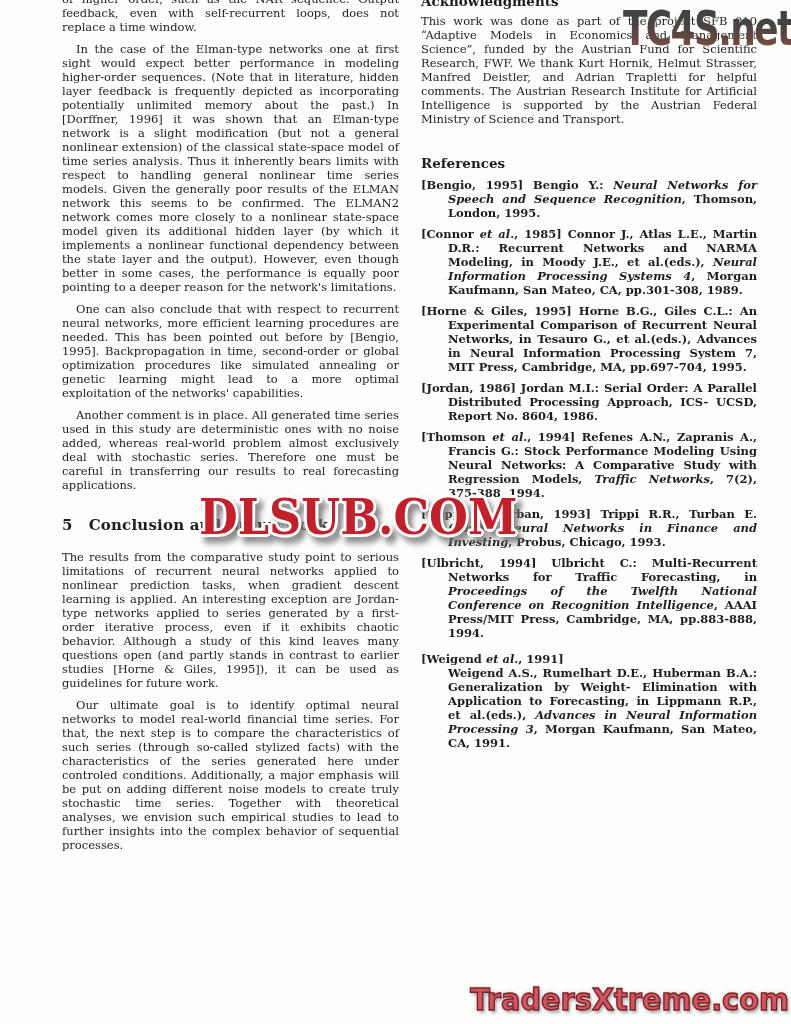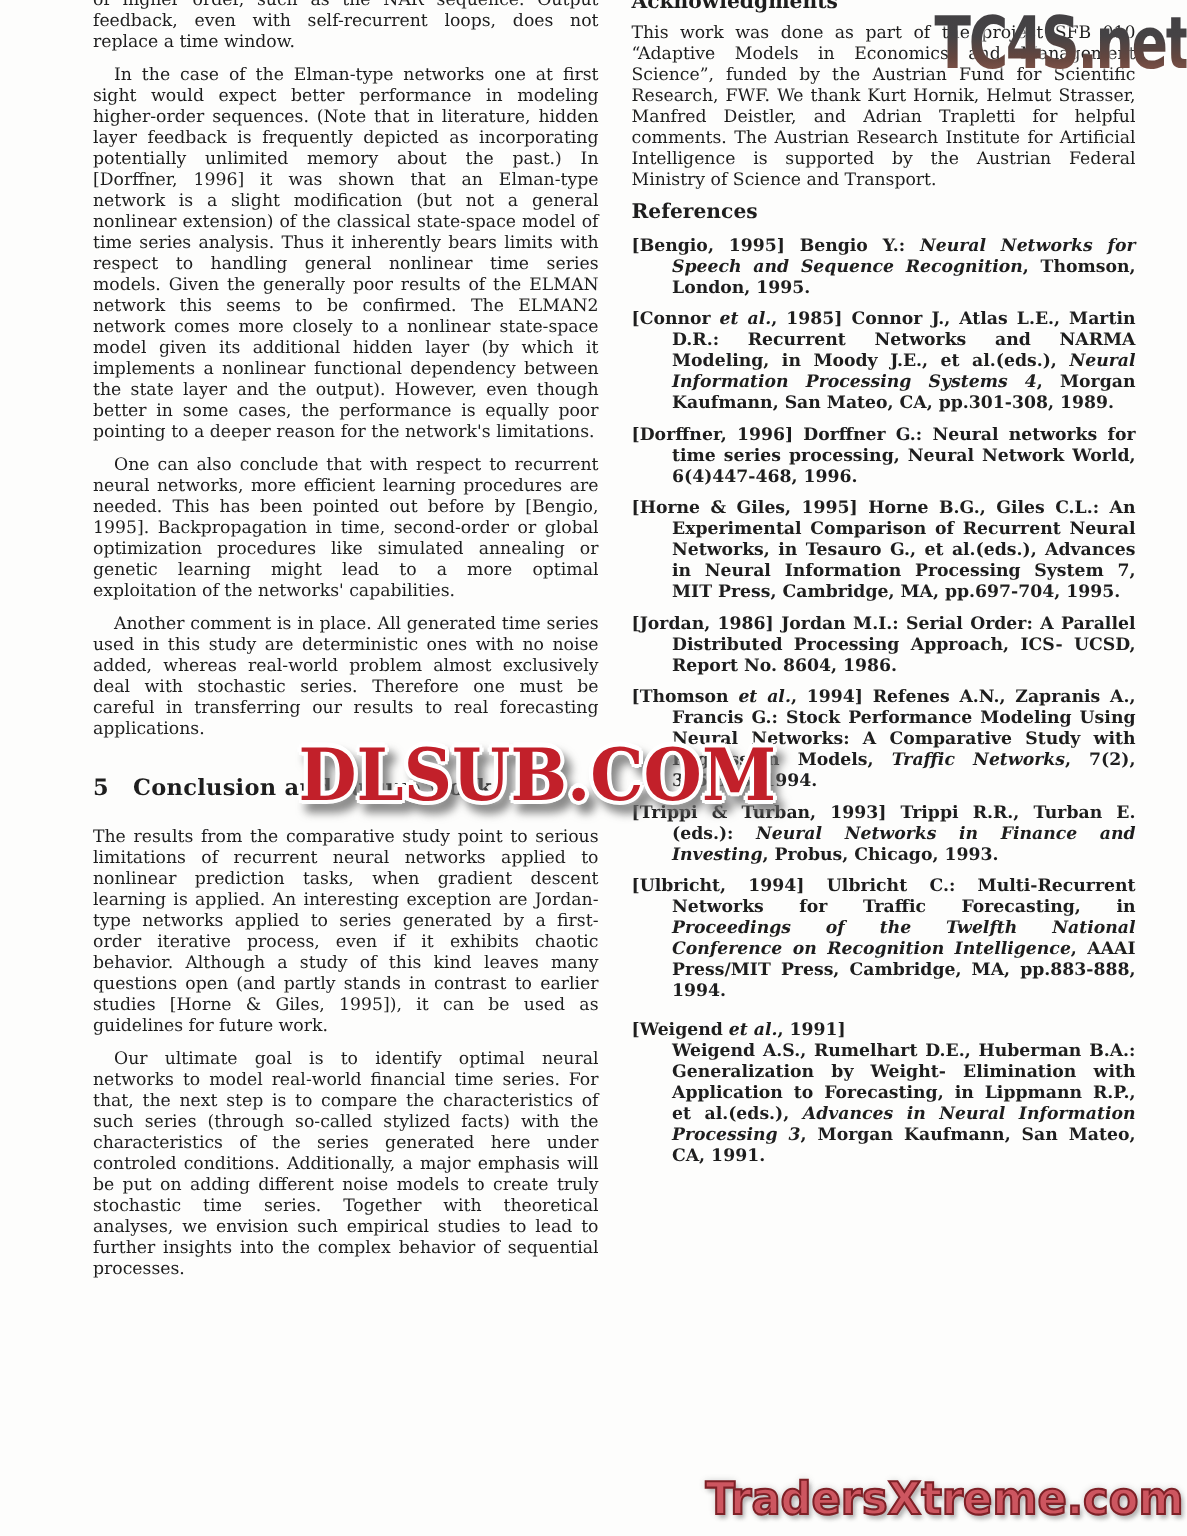--- a/index.html
+++ b/index.html
@@ -9,21 +9,21 @@
     font-family:"DejaVu Serif", serif;
   }
   .col{position:absolute;font-size:11.5px;line-height:14px;text-align:justify;}
   .col-left{left:62px;top:-8px;width:337px;}
   .col-right{left:421px;top:-6px;width:336px;}
   p.body-p{margin:0 0 8px 0;}
   p.body-p.indent{text-indent:14px;}
   h2.sec{font-size:15px;font-weight:bold;margin:26px 0 18px 0;letter-spacing:.2px;}
   h2.sec .sec-num{margin-right:16px;}
   h3.subsec{font-size:13.5px;font-weight:bold;margin:0 0 6px 0;}
-  h3.refs-head{margin:8px 0 8px 0;}
+  h3.refs-head{margin:30px 0 8px 0;}
   .ref{margin:0 0 7px 0;padding-left:27px;text-indent:-27px;font-weight:bold;}
   .ref.own-label{padding-left:0;text-indent:0;margin-top:12px;}
   .ref .ref-body{padding-left:27px;text-indent:0;}
 
   
   .wm{position:absolute;white-space:nowrap;user-select:none;}
   .wm-tc4s{
     top:0;right:-2px;
     font-family:"DejaVu Sans", sans-serif;font-weight:bold;
     font-size:46px;letter-spacing:-2px;
@@ -77,21 +77,20 @@
     </div>
 </div>
 
 <div class="col col-right">
   <h3 class="subsec">Acknowledgments</h3>
   <p class="body-p">This work was done as part of the project SFB 010 “Adaptive Models in Economics and Management Science”, funded by the Austrian Fund for Scientific Research, FWF. We thank Kurt Hornik, Helmut Strasser, Manfred Deistler, and Adrian Trapletti for helpful comments. The Austrian Research Institute for Artificial Intelligence is supported by the Austrian Federal Ministry of Science and Transport.</p>
   <h3 class="subsec refs-head">References</h3>
   <div id="refs">
       <div class="ref"><span>[Bengio, 1995] Bengio Y.: </span><i>Neural Networks for Speech and Sequence Recognition</i><span>, Thomson, London, 1995.</span></div>
       <div class="ref"><span>[Connor </span><i>et al.</i><span>, 1985] Connor J., Atlas L.E., Martin D.R.: Recurrent Networks and NARMA Modeling, in Moody J.E., et al.(eds.), </span><i>Neural Information Processing Systems 4</i><span>, Morgan Kaufmann, San Mateo, CA, pp.301-308, 1989.</span></div>
-      <div class="ref"><span>[Dorffner, 1996] Dorffner G.: Neural networks for time series processing, Neural Network World, 6(4)447-468, 1996.</span></div>
       <div class="ref"><span>[Horne &amp; Giles, 1995] Horne B.G., Giles C.L.: An Experimental Comparison of Recurrent Neural Networks, in Tesauro G., et al.(eds.), Advances in Neural Information Processing System 7, MIT Press, Cambridge, MA, pp.697-704, 1995.</span></div>
       <div class="ref"><span>[Jordan, 1986] Jordan M.I.: Serial Order: A Parallel Distributed Processing Approach, ICS- UCSD, Report No. 8604, 1986.</span></div>
       <div class="ref"><span>[Thomson </span><i>et al.</i><span>, 1994] Refenes A.N., Zapranis A., Francis G.: Stock Performance Modeling Using Neural Networks: A Comparative Study with Regression Models, </span><i>Traffic Networks</i><span>, 7(2), 375-388, 1994.</span></div>
       <div class="ref"><span>[Trippi &amp; Turban, 1993] Trippi R.R., Turban E.(eds.): </span><i>Neural Networks in Finance and Investing</i><span>, Probus, Chicago, 1993.</span></div>
       <div class="ref"><span>[Ulbricht, 1994] Ulbricht C.: Multi-Recurrent Networks for Traffic Forecasting, in </span><i>Proceedings of the Twelfth National Conference on Recognition Intelligence</i><span>, AAAI Press/MIT Press, Cambridge, MA, pp.883-888, 1994.</span></div>
       <div class="ref own-label">
         <div><span>[Weigend </span><i>et al.</i><span>, 1991]</span></div>
         <div class="ref-body"><span>Weigend A.S., Rumelhart D.E., Huberman B.A.: Generalization by Weight- Elimination with Application to Forecasting, in Lippmann R.P., et al.(eds.), </span><i>Advances in Neural Information Processing 3</i><span>, Morgan Kaufmann, San Mateo, CA, 1991.</span></div>
       </div>
     </div>

